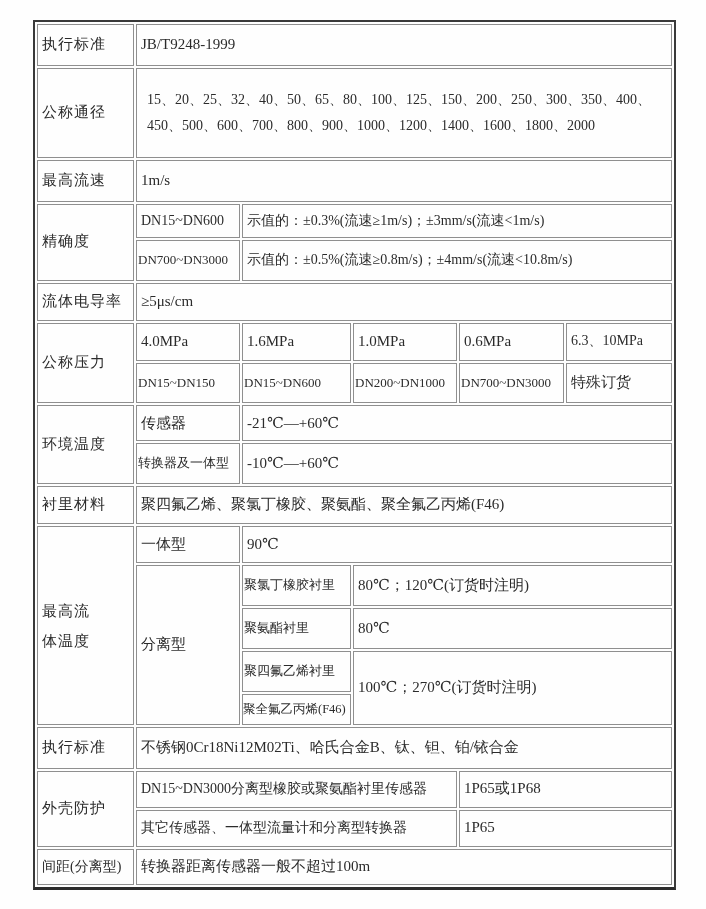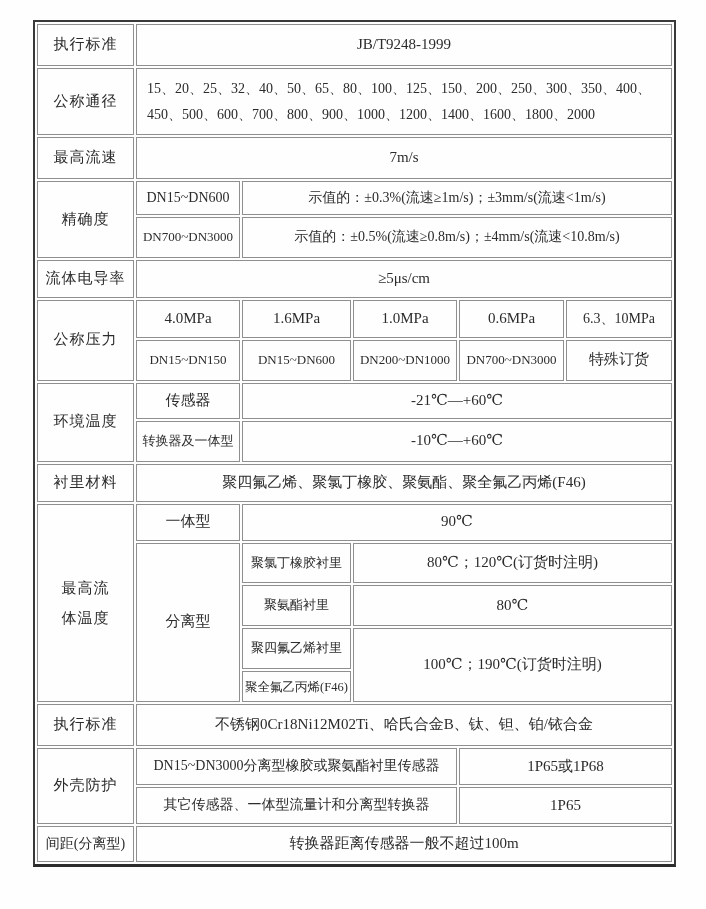--- a/index.html
+++ b/index.html
@@ -10,27 +10,27 @@
   }
   table.spec{
     position:absolute;left:33px;top:20px;
     border-collapse:separate;border-spacing:2px;
     table-layout:fixed;width:643px;
     border:2px solid #3a3a3a;border-bottom:3px solid #2c2c2c;
     background:#fefefe;
   }
   td{
     border:1px solid #8f8f8f;
-    text-align:center;vertical-align:middle;
+    text-align:left;vertical-align:middle;
     font-size:15px;line-height:1.45;
     padding:2px 4px;overflow:hidden;
     background:#fefefe;
   }
   td.lbl{letter-spacing:1px;}
-  td.left{text-align:left;padding:6px 10px;line-height:1.85;}
+  td.left{text-align:left;padding:18px 10px;line-height:1.85;}
   td.small{font-size:13px;letter-spacing:0;padding:10px 1px;}
   td.xs{font-size:12.5px;padding:4px 0;}
   td.med{font-size:14px;}
   .wrap3 span{display:inline-block;width:3.2em;line-height:2.0;letter-spacing:1px;}
   .h42{height:42px}.h75{height:67px}.h40{height:38px}.h36{height:34px}
   .h38{height:36px}.h39{height:37px}.h34{height:32px}.h33{height:31px}
 </style>
 </head>
 <body>
 
@@ -51,21 +51,21 @@
         <td colspan="5">JB/T9248-1999</td>
       </tr>
 
       <tr class="h75">
         <td class="lbl">公称通径</td>
         <td colspan="5" class="left med">15、20、25、32、40、50、65、80、100、125、150、200、250、300、350、400、450、500、600、700、800、900、1000、1200、1400、1600、1800、2000</td>
       </tr>
 
       <tr class="h42">
         <td class="lbl">最高流速</td>
-        <td colspan="5">7m/s</td>
+        <td colspan="5">1m/s</td>
       </tr>
 
       <tr class="h36">
         <td class="lbl" rowspan="2">精确度</td>
         <td class="med">DN15~DN600</td>
         <td colspan="4" class="med">示值的：±0.3%(流速≥1m/s)；±3mm/s(流速&lt;1m/s)</td>
       </tr>
       <tr class="h36">
         <td class="small">DN700~DN3000</td>
         <td colspan="4" class="med">示值的：±0.5%(流速≥0.8m/s)；±4mm/s(流速&lt;10.8m/s)</td>
@@ -116,21 +116,21 @@
         <td rowspan="4">分离型</td>
         <td class="small">聚氯丁橡胶衬里</td>
         <td colspan="3">80℃；120℃(订货时注明)</td>
       </tr>
       <tr class="h40">
         <td class="small">聚氨酯衬里</td>
         <td colspan="3">80℃</td>
       </tr>
       <tr class="h34">
         <td class="small">聚四氟乙烯衬里</td>
-        <td colspan="3" rowspan="2">100℃；190℃(订货时注明)</td>
+        <td colspan="3" rowspan="2">100℃；270℃(订货时注明)</td>
       </tr>
       <tr class="h33">
         <td class="xs">聚全氟乙丙烯(F46)</td>
       </tr>
 
       <tr class="h42">
         <td class="lbl">执行标准</td>
         <td colspan="5">不锈钢0Cr18Ni12M02Ti、哈氏合金B、钛、钽、铂/铱合金</td>
       </tr>
 

